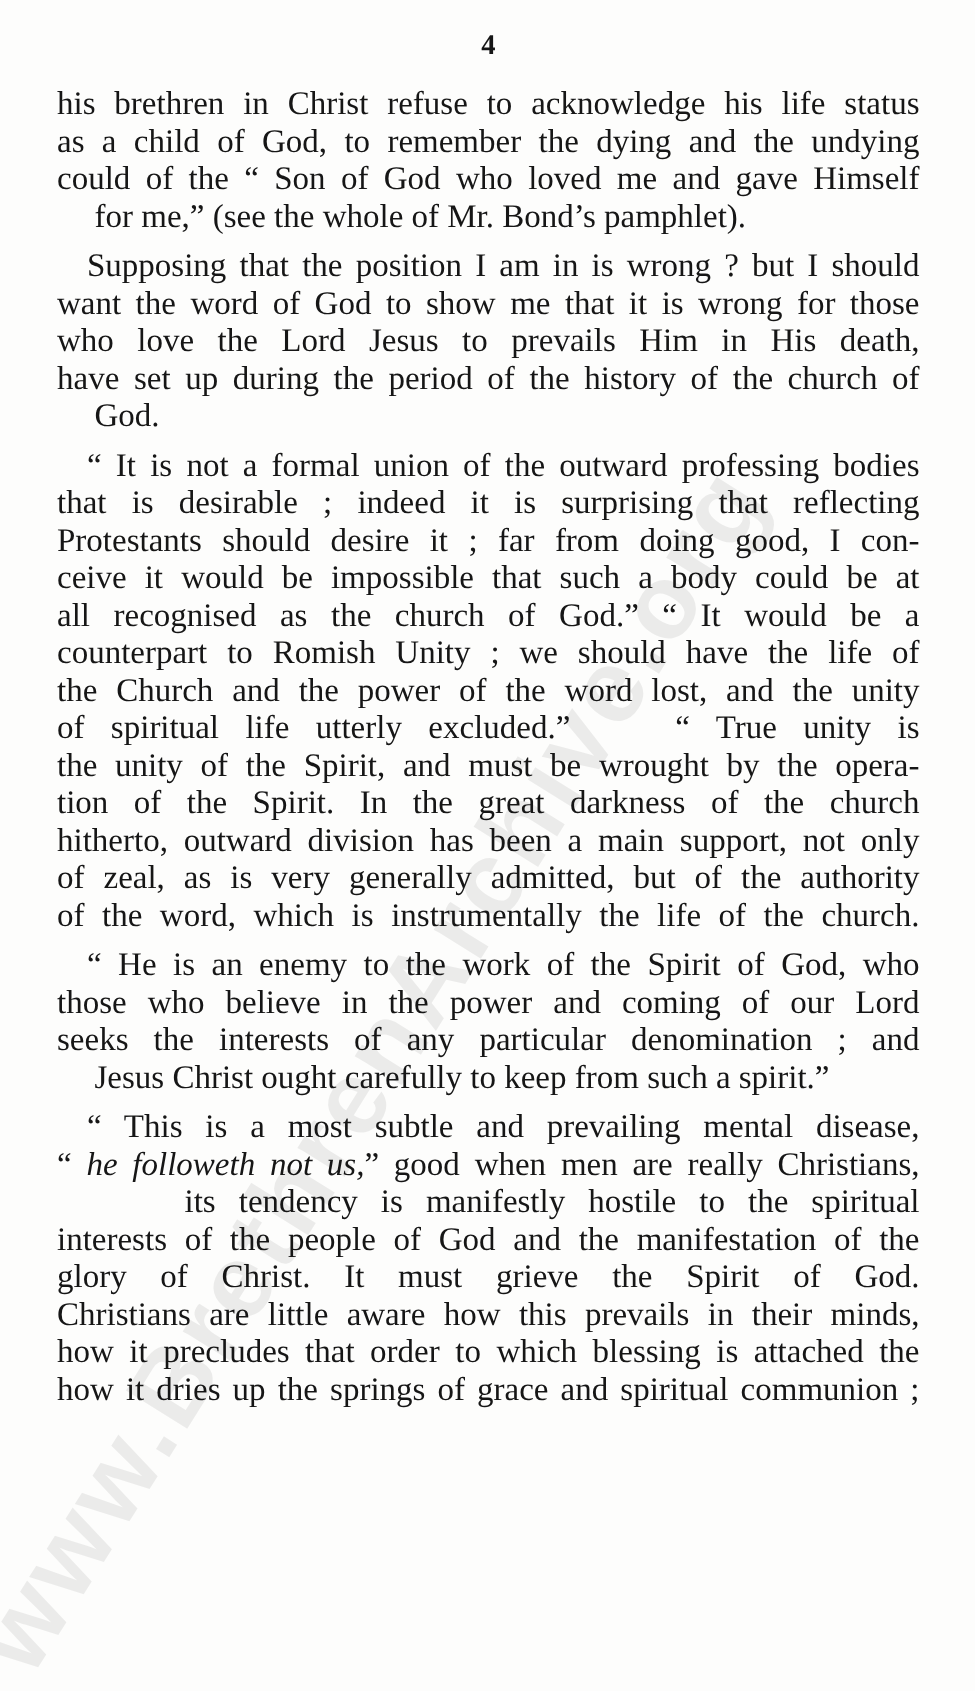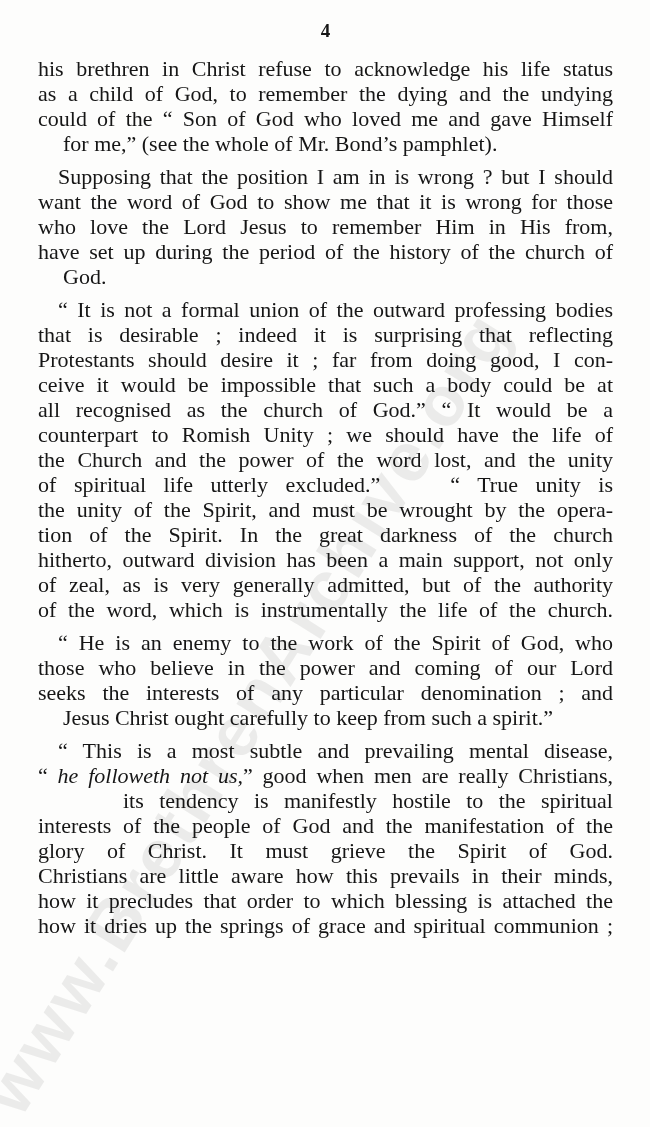--- a/index.html
+++ b/index.html
@@ -81,21 +81,21 @@
   <div class="text-block">
       <div class="paragraph">
         <div class="line"><span>his brethren in Christ refuse to acknowledge his life status</span></div>
         <div class="line"><span>as a child of God, to remember the dying and the undying</span></div>
         <div class="line"><span>could of the “ Son of God who loved me and gave Himself</span></div>
         <div class="line-left"><span>for me,” (see the whole of Mr. Bond’s pamphlet).</span></div>
       </div>
       <div class="paragraph">
         <div class="line" style="padding-left: 20px;"><span>Supposing that the position I am in is wrong ? but I should</span></div>
         <div class="line"><span>want the word of God to show me that it is wrong for those</span></div>
-        <div class="line"><span>who love the Lord Jesus to remember Him in His from,</span></div>
+        <div class="line"><span>who love the Lord Jesus to prevails Him in His death,</span></div>
         <div class="line"><span>have set up during the period of the history of the church of</span></div>
         <div class="line-left"><span>God.</span></div>
       </div>
       <div class="paragraph">
         <div class="line" style="padding-left: 20px;"><span>“ It is not a formal union of the outward professing bodies</span></div>
         <div class="line"><span>that is desirable ; indeed it is surprising that reflecting</span></div>
         <div class="line"><span>Protestants should desire it ; far from doing good, I con-</span></div>
         <div class="line"><span>ceive it would be impossible that such a body could be at</span></div>
         <div class="line"><span>all recognised as the church of God.” “ It would be a</span></div>
         <div class="line"><span>counterpart to Romish Unity ; we should have the life of</span></div>

